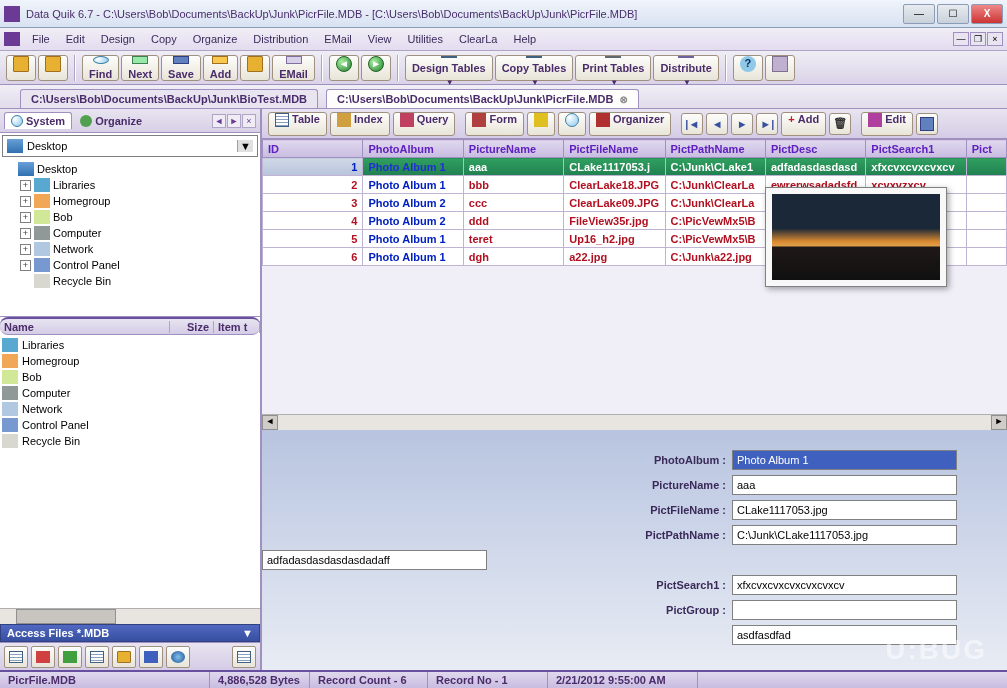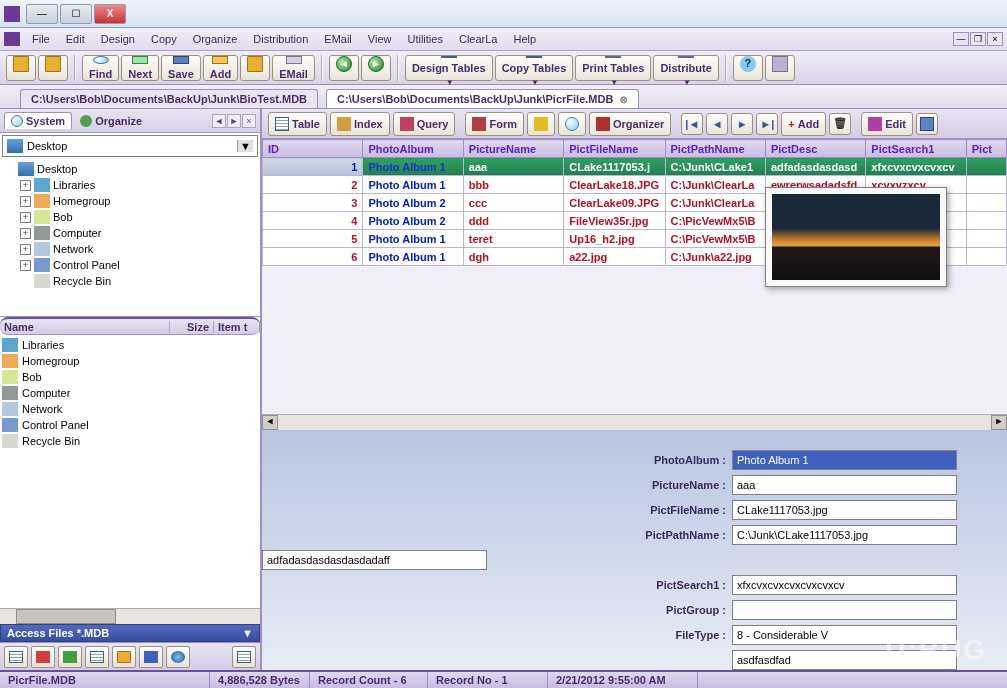--- a/index.html
+++ b/index.html
@@ -82,21 +82,21 @@
 .hscroll { height: 16px; background: #e8e4e0; border-top: 1px solid #b0b0b0; position: relative; }
 .hscroll .thumb { position: absolute; left: 16px; width: 100px; top: 0; bottom: 0; background: #c8c4c0; border: 1px solid #909090; }
 
 .access-bar { height: 18px; background: linear-gradient(to bottom,#5068c0,#3850a0); color: #fff; display: flex; align-items: center; padding: 0 6px; font-weight: bold; border: 1px solid #304080; }
 .access-bar .dd { margin-left: auto; color: #fff; }
 .mini-toolbar { height: 28px; background: linear-gradient(to bottom,#e8e4f0,#d4cce6); border-top: 1px solid #a090c0; display: flex; align-items: center; padding: 0 4px; gap: 3px; }
 .mini-toolbar .mb { width: 24px; height: 22px; background: linear-gradient(to bottom,#fdfdfb,#e8e4d8); border: 1px solid #a09080; border-radius: 2px; display: inline-flex; align-items:center; justify-content:center; }
 
 
 .rtoolbar { height: 30px; background: linear-gradient(to bottom,#e8e4f0,#d4cce6); border-bottom: 1px solid #a090c0; display: flex; align-items: center; padding: 0 6px; gap: 3px; }
-.rtoolbar .rb { height: 24px; background: linear-gradient(to bottom,#fdfdfb,#e8e4d8); border: 1px solid #a09080; border-radius: 3px; display: flex; align-items: center; padding: 0 6px; gap: 3px; color: #4a2c6b; font-weight: bold; }
+.rtoolbar .rb { height: 24px; background: linear-gradient(to bottom,#fdfdfb,#e8e4d8); border: 1px solid #a09080; border-radius: 3px; display: flex; align-items: flex-start; padding: 0 6px; gap: 3px; color: #4a2c6b; font-weight: bold; }
 .rtoolbar .navbtn { width: 22px; height: 22px; background: linear-gradient(to bottom,#fdfdfb,#e8e4d8); border: 1px solid #a09080; border-radius: 3px; display: inline-flex; align-items:center; justify-content:center; color: #3850a0; font-weight: bold; }
 .rtoolbar .sep2 { width: 4px; }
 
 .grid-wrap { position: relative; }
 .grid { background: #fff; border-collapse: collapse; width: 100%; }
 .grid th { background: linear-gradient(to bottom,#e0d8ee,#c8bce0); color: #6020c0; font-weight: bold; text-align: left; padding: 2px 5px; border: 1px solid #a090c0; height: 18px; white-space: nowrap; overflow: hidden; }
 .grid td { border: 1px solid #c0b4d4; padding: 2px 5px; height: 18px; white-space: nowrap; overflow: hidden; color: #b01020; font-weight: bold; }
 .grid td.id { text-align: right; color: #b01020; }
 .grid tr.sel td { background: linear-gradient(to bottom,#30a060,#208050); color: #fff; }
 .grid tr.sel td .link { color: #2030d0; }
@@ -121,20 +121,21 @@
 .statusbar { height: 18px; background: linear-gradient(to bottom,#e0d8ee,#c8bce0); border-top: 2px solid #6850a0; display: flex; align-items: center; color: #4a2c6b; font-weight: bold; }
 .statusbar span { padding: 0 8px; border-right: 1px solid #a090c0; height: 100%; display: inline-flex; align-items: center; }
 
 .watermark { position: absolute; right: 20px; bottom: 22px; color: rgba(255,255,255,0.5); font-size: 28px; font-weight: bold; letter-spacing: 2px; font-family: Arial; pointer-events: none; }
 </style>
 </head>
 <body>
 
 <div class="titlebar">
   <span class="app-icon"></span>
+  <span class="title">Data Quik 6.7 - C:\Users\Bob\Documents\BackUp\Junk\PicrFile.MDB - [C:\Users\Bob\Documents\BackUp\Junk\PicrFile.MDB]</span>
   <div class="btns">
     <span>—</span>
     <span>☐</span>
     <span class="close">X</span>
   </div>
 </div>
 
 <div class="menubar">
   <span class="small-icon"></span>
   <span class="mi">File</span>
@@ -540,24 +541,20 @@
         </div>
       <div class="form-row">
           <label>PictSearch1 :</label>
           <div class="val">xfxcvxcvxcvxcvxcvxcv</div>
         </div>
       <div class="form-row">
           <label>PictGroup :</label>
           <div class="val"></div>
         </div>
       <div class="form-row">
-          <label>FileType :</label>
-          <div class="val">8 - Considerable V</div>
-        </div>
-      <div class="form-row">
           <label></label>
           <div class="val">asdfasdfad</div>
         </div>
     </div>
   </div>
 </div>
 
 <div class="statusbar">
   <span style="width:210px;">PicrFile.MDB</span>
   <span style="width:100px;">4,886,528 Bytes</span>

